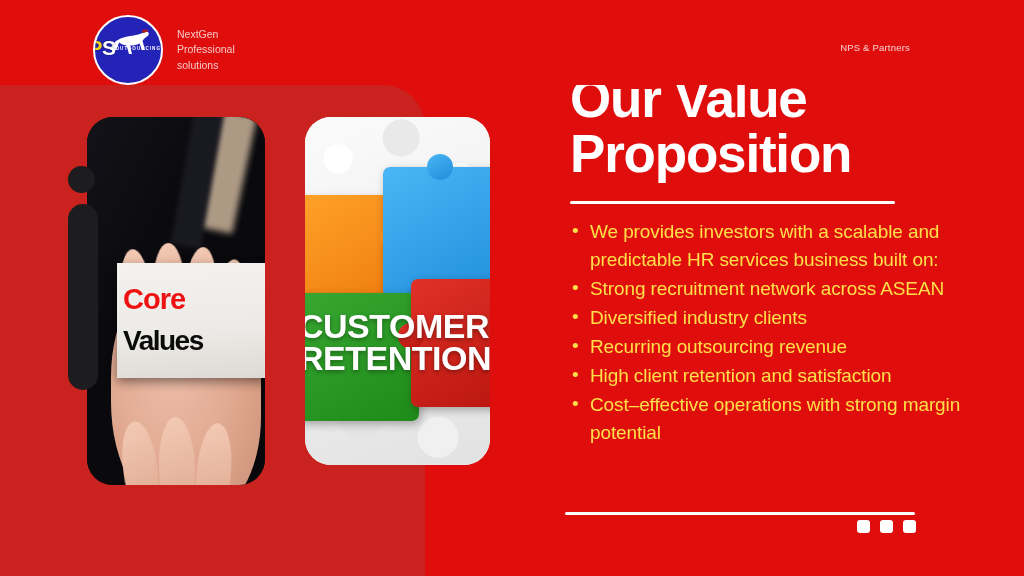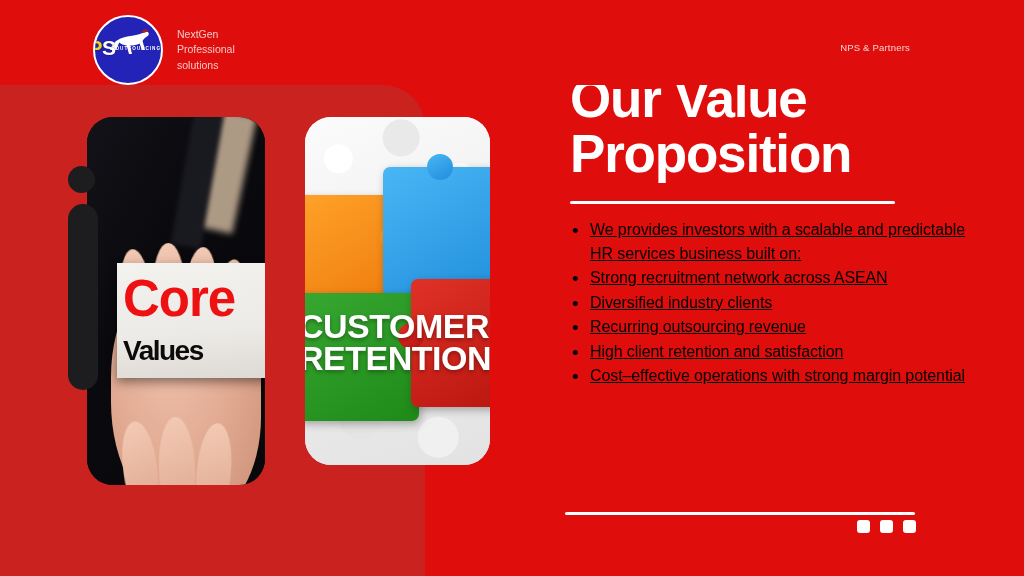--- a/index.html
+++ b/index.html
@@ -86,21 +86,21 @@
   .fb2 { left:72px; top:300px; width:36px; height:100px; transform:rotate(-2deg); }
   .fb3 { left:110px; top:306px; width:34px; height:94px; transform:rotate(5deg); }
   .card-sign {
     position:absolute; left:30px; top:146px; width:160px; height:115px;
     background:linear-gradient(175deg,#f4f2ef 0%,#eceae6 60%,#ddd9d4 100%);
     box-shadow:0 4px 10px rgba(0,0,0,.45);
     display:flex; flex-direction:column; justify-content:center;
     padding-left:6px; z-index:4;
   }
   .sign-core {
-    font-size:51px; font-weight:bold; color:#ee1111; line-height:.92;
+    font-size:29px; font-weight:bold; color:#ee1111; line-height:.92;
     letter-spacing:-1px;
   }
   .sign-values {
     font-size:28px; font-weight:bold; color:#0b0b0b; line-height:.95;
     letter-spacing:-1.5px; margin-top:15px;
   }
 
   
   .i-dot {
     position:absolute; left:68px; top:166px; width:27px; height:27px;
@@ -156,22 +156,22 @@
   .content { position:absolute; left:570px; top:72px; width:420px; z-index:4; }
   .title {
     color:#ffffff; font-size:53px; font-weight:bold; line-height:1.03;
     letter-spacing:-1.2px;
   }
   .rule-top {
     width:325px; height:3px; background:#ffffff; margin-top:20px; border-radius:2px;
   }
   .bullets { margin-top:14px; list-style:none; }
   .bullets li {
-    position:relative; color:#000000; font-size:16px; line-height:1.47;
-    padding-left:20px; margin-bottom:1px; letter-spacing:-0.1px;text-decoration:underline;
+    position:relative; color:#fde047; font-size:19px; line-height:1.47;
+    padding-left:20px; margin-bottom:1px; letter-spacing:-0.1px;
   }
   .bullets li::before {
     content:"•"; position:absolute; left:2px; top:-1px; font-size:19px;
   }
   .rule-bottom {
     position:absolute; left:565px; top:512px; width:350px; height:3px;
     background:#ffffff; border-radius:2px; z-index:4;
   }
   .dots { position:absolute; left:857px; top:520px; display:flex; gap:10px; z-index:4; }
   .dot { width:13px; height:13px; background:#ffffff; border-radius:3px; }

